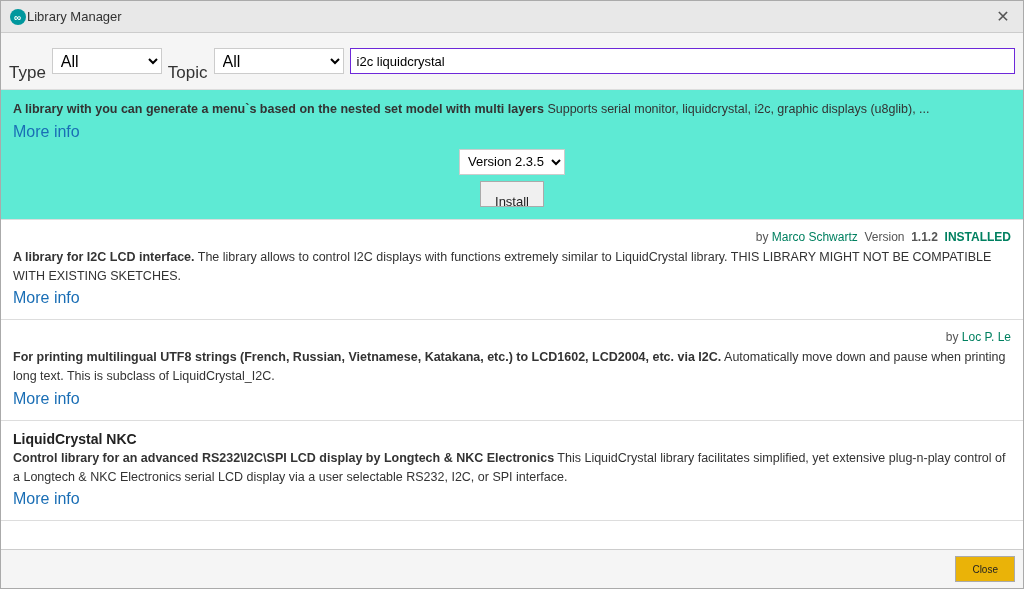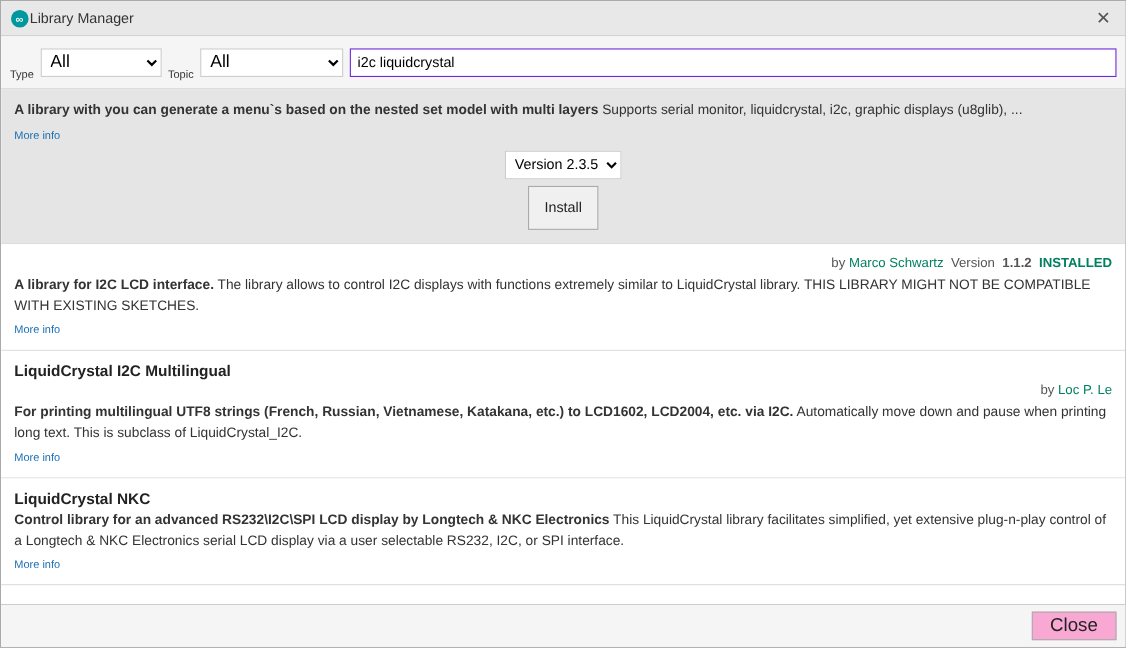--- a/index.html
+++ b/index.html
@@ -52,21 +52,21 @@
     .toolbar {
       display: flex;
       align-items: center;
       padding: 6px 8px;
       background: #f5f5f5;
       border-bottom: 1px solid #ddd;
       gap: 6px;
       flex-shrink: 0;
     }
     .toolbar-label {
-      font-size: 10px;
+      font-size: 17px;
       color: #333;
       margin-top: 24px;
     }
     .toolbar select {
       height: 26px;
       font-size: 16px;
       border: 1px solid #ccc;
       background: #fff;
       padding: 0 4px;
       cursor: pointer;
@@ -90,21 +90,21 @@
       flex: 1;
       overflow-y: scroll;
       background: #fff;
     }
     .library-item {
       border-bottom: 1px solid #ddd;
       padding: 10px 12px 12px 12px;
       background: #fff;
     }
     .library-item:first-child {
-      background: #e5e5e5;
+      background: #5eead4;
     }
     .library-item-name {
       font-size: 14px;
       font-weight: bold;
       color: #222;
       margin-bottom: 2px;
     }
     .library-item-meta {
       font-size: 12px;
       color: #555;
@@ -124,21 +124,21 @@
     .library-item-desc {
       font-size: 12.5px;
       color: #333;
       line-height: 1.5;
       margin-bottom: 4px;
     }
     .library-item-desc strong {
       font-weight: bold;
     }
     .more-info {
-      font-size: 10px;
+      font-size: 16px;
       color: #1a6eb5;
       text-decoration: none;
       cursor: pointer;
       display: inline-block;
     }
     .install-row {
       display: flex;
       justify-content: flex-end;
       align-items: center;
       gap: 6px;
@@ -147,42 +147,42 @@
     }
     .version-select {
       height: 26px;
       font-size: 13px;
       border: 1px solid #ccc;
       background: #fff;
       padding: 0 4px;
       cursor: pointer;
     }
     .install-btn {
-      height: 40px;
-      padding: 0 14px;
+      height: 18px;
+      padding: 12px 14px;
       font-size: 13px;
       background: #f0f0f0;
       border: 1px solid #aaa;
       cursor: pointer;
       color: #222;
     }
     .footer {
       display: flex;
       justify-content: flex-end;
       align-items: center;
       padding: 6px 8px;
       border-top: 1px solid #ccc;
       background: #f5f5f5;
       flex-shrink: 0;
     }
     .close-btn {
       height: 26px;
       padding: 0 16px;
-      font-size: 17px;
-      background: #f9a8d4;
+      font-size: 10px;
+      background: #eab308;
       border: 1px solid #aaa;
       cursor: pointer;
       color: #222;
     }
     
     .arduino-logo {
       width: 18px;
       height: 18px;
     }
   </style>
@@ -235,21 +235,20 @@
           &nbsp;<span class="version-num">1.1.2</span>
           &nbsp;<span class="installed">INSTALLED</span>
         </div>
         <div class="library-item-desc">
           <strong>A library for I2C LCD interface.</strong><span> The library allows to control I2C displays with functions extremely similar to LiquidCrystal library. THIS LIBRARY MIGHT NOT BE COMPATIBLE WITH EXISTING SKETCHES.</span>
         </div>
         <a class="more-info">More info</a>
       </div>
 
       <div class="library-item">
-        <div class="library-item-name">LiquidCrystal I2C Multilingual</div>
         <div class="library-item-meta">
           by <span class="author">Loc P. Le</span>
         </div>
         <div class="library-item-desc">
           <strong>For printing multilingual UTF8 strings (French, Russian, Vietnamese, Katakana, etc.) to LCD1602, LCD2004, etc. via I2C.</strong><span> Automatically move down and pause when printing long text. This is subclass of LiquidCrystal_I2C.</span>
         </div>
         <a class="more-info">More info</a>
       </div>
 
       <div class="library-item">

